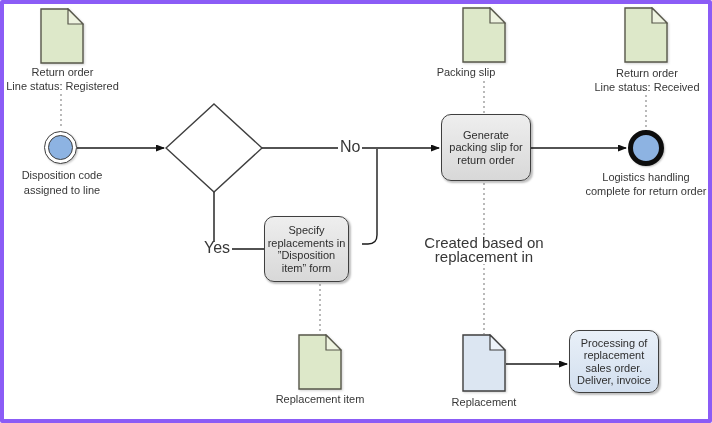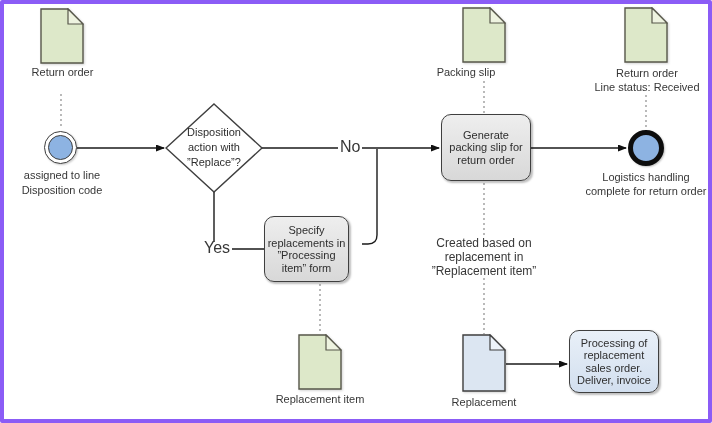--- a/index.html
+++ b/index.html
@@ -22,21 +22,21 @@
   .event-start{position:absolute;z-index:2;width:33px;height:33px;border:1.2px solid #3f3f3f;
         border-radius:50%;box-sizing:border-box;display:flex;align-items:center;justify-content:center;
         background:#fff;box-shadow:1px 1px 2px rgba(0,0,0,0.2);}
   .event-start .core{width:25px;height:25px;border:1.2px solid #3f3f3f;border-radius:50%;
         background:#8db3e2;box-sizing:border-box;}
   .event-end{position:absolute;z-index:2;width:36px;height:36px;border:5px solid #0d0d0d;
         border-radius:50%;background:#8db3e2;box-sizing:border-box;
         box-shadow:1px 1px 2px rgba(0,0,0,0.25);}
   .edge-label{position:absolute;z-index:3;font-size:16px;color:#373737;background:#ffffff;
         padding:0 2px;line-height:12px;}
-  .note{position:absolute;z-index:3;font-size:12px;line-height:14px;color:#373737;
+  .note{position:absolute;z-index:3;font-size:15px;line-height:14px;color:#373737;
         text-align:center;background:#ffffff;}
   .diamond-text{position:absolute;left:161px;top:99px;width:98px;height:89px;z-index:3;
         display:flex;flex-direction:column;justify-content:center;align-items:center;
         font-size:11px;line-height:15px;color:#2e2e2e;}
   .diamond-text div{white-space:nowrap;}
 </style>
 </head>
 <body>
 
 <div class="canvas">
@@ -63,20 +63,21 @@
   </svg>
 
   <div class="shape doc" style="left:36px;top:4px">
     <svg width="44" height="56" viewBox="0 0 44 56">
       <path d="M1 1 H28 L43 16 V55 H1 Z" fill="#dde8c9" stroke="#57574a" stroke-width="1.4"></path>
       <path d="M28 1 L28 16 L43 16 Z" fill="#eef3e0" stroke="#57574a" stroke-width="1.2"></path>
     </svg>
   </div>
   <div class="lbl" style="left:-2px;top:61px;width:121px">
     <div>Return order</div>
+    <div>Line status: Registered</div>
   </div>
 
   <div class="shape doc" style="left:458px;top:3px">
     <svg width="44" height="56" viewBox="0 0 44 56">
       <path d="M1 1 H28 L43 16 V55 H1 Z" fill="#dde8c9" stroke="#57574a" stroke-width="1.4"></path>
       <path d="M28 1 L28 16 L43 16 Z" fill="#eef3e0" stroke="#57574a" stroke-width="1.2"></path>
     </svg>
   </div>
   <div class="lbl" style="left:412px;top:61px;width:100px">
     <div>Packing slip</div>
@@ -110,37 +111,32 @@
     </svg>
   </div>
   <div class="lbl" style="left:430px;top:391px;width:100px">
     <div>Replacement</div>
   </div>
 
   <div class="event-start" style="left:40px;top:127px">
     <div class="core"></div>
   </div>
   <div class="lbl" style="left:8px;top:164px;width:100px;line-height:15px">
+    <div>Disposition code</div>
     <div>assigned to line</div>
-    <div>Disposition code</div>
   </div>
 
   <svg class="shape" style="left:161px;top:99px" width="98" height="90" viewBox="0 0 98 90">
     <polygon points="49,1 97,45 49,89 1,45" fill="#ffffff" stroke="#3f3f3f" stroke-width="1.4"></polygon>
   </svg>
-  <div class="diamond-text">
-    <div>Disposition</div>
-    <div>action with</div>
-    <div>”Replace”?</div>
-  </div>
 
   <div class="task gray" style="left:260px;top:212px;width:85px;height:66px">
     <div>Specify</div>
     <div>replacements in</div>
-    <div>”Processing</div>
+    <div>”Disposition</div>
     <div>item” form</div>
   </div>
 
   <div class="task blue" style="left:565px;top:326px;width:90px;height:63px">
     <div>Processing of</div>
     <div>replacement</div>
     <div>sales order.</div>
     <div>Deliver, invoice</div>
   </div>
 
@@ -155,16 +151,15 @@
     <div>Logistics handling</div>
     <div>complete for return order</div>
   </div>
 
   <div class="edge-label" style="left:334px;top:137px">No</div>
   <div class="edge-label" style="left:198px;top:238px">Yes</div>
 
   <div class="note" style="left:415px;top:232px;width:130px">
     <div>Created based on</div>
     <div>replacement in</div>
-    <div>”Replacement item”</div>
   </div>
 
 </div>
 
 </body></html>

